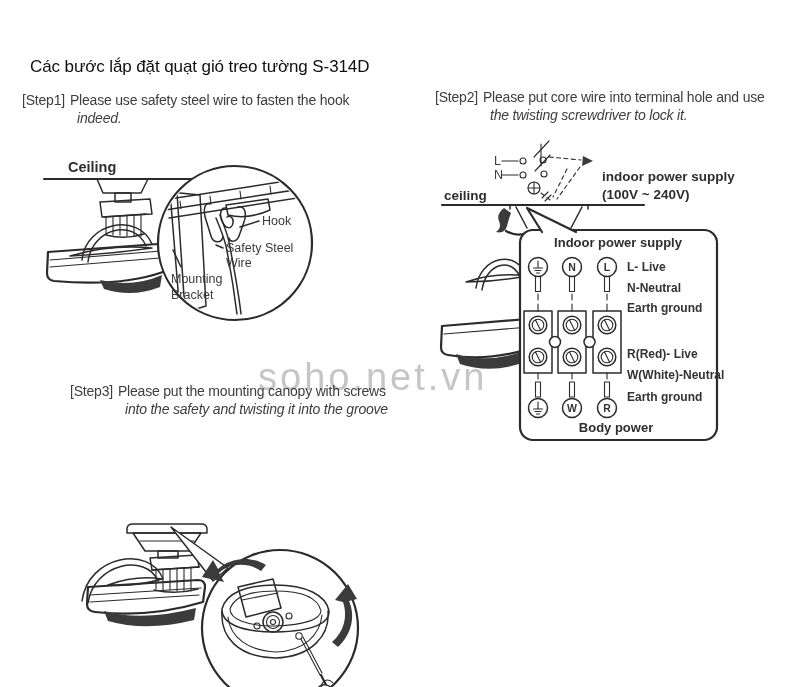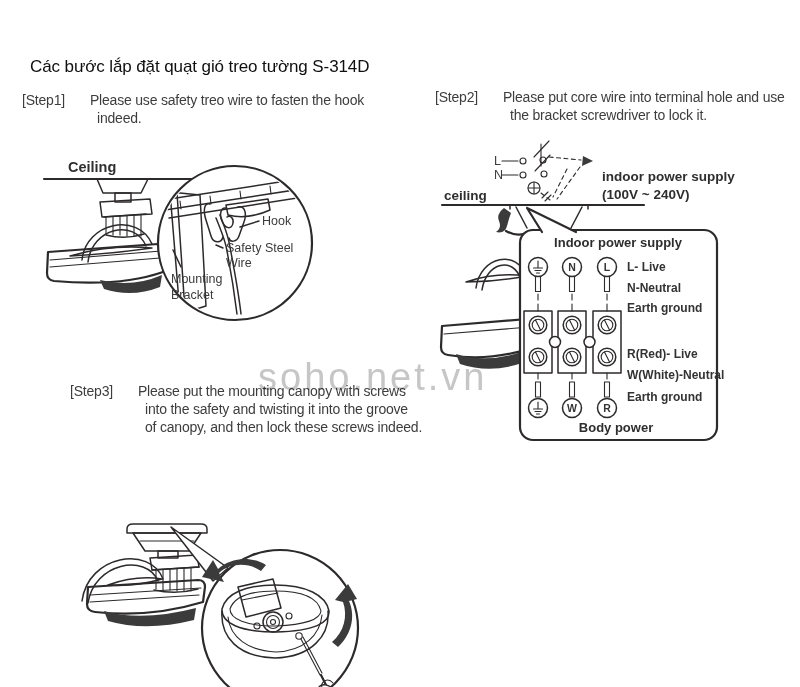--- a/index.html
+++ b/index.html
@@ -1,22 +1,22 @@
 <!DOCTYPE html>
 <html><head>
 <meta charset="utf-8">
 <style>
   html,body{margin:0;padding:0;background:#fff;}
   .page{position:relative;width:800px;height:687px;background:#fff;overflow:hidden;
         font-family:"Liberation Sans",sans-serif;margin-top:38px;}
   .title{position:absolute;left:30px;top:19px;font-size:17px;letter-spacing:-0.1px;color:#0f0f0f;}
-  .step{position:absolute;display:flex;font-size:14px;color:#3d3d3d;line-height:18px;letter-spacing:-0.2px;gap:20px;}
+  .step{position:absolute;display:flex;font-size:14px;color:#3d3d3d;line-height:18px;letter-spacing:-0.2px;}
   .step .tag{white-space:nowrap;margin-right:5px;}
   .sline{display:block;white-space:nowrap;}
-  .sline.indent{padding-left:7px;}
+  .sline.indent{padding-left:7px;font-style:italic;}
   .watermark{position:absolute;left:258px;top:318px;font-size:38px;letter-spacing:3px;
              color:#c6c6c6;mix-blend-mode:multiply;z-index:30;font-family:Liberation Sans, sans-serif;}
   svg{position:absolute;overflow:visible;}
   .ln{stroke:#2d2a2b;fill:none;stroke-width:1.5;stroke-linecap:round;stroke-linejoin:round;}
   .lnw{stroke-width:2.2;}
   .thin{stroke-width:1.1;}
   .dk{fill:#3b3b3b;stroke:none;}
   .wfill{fill:#fff;}
   .dash{stroke-dasharray:4 3.5;}
   text{font-family:"Liberation Sans",sans-serif;fill:#3b3b3b;}
@@ -29,39 +29,38 @@
 </head>
 <body>
 
 <div class="page">
 
   <div class="title">Các bước lắp đặt quạt gió treo tường S-314D</div>
 
   <div class="step" style="left:22px;top:53px;">
     <span class="tag">[Step1]</span>
     <span>
-      <span class="sline">Please use safety treo wire to fasten the hook</span>
+      <span class="sline">Please use safety steel wire to fasten the hook</span>
       <span class="sline indent">indeed.</span>
     </span>
   </div>
 
   <div class="step" style="left:435px;top:50px;">
     <span class="tag">[Step2]</span>
     <span>
       <span class="sline">Please put core wire into terminal hole and use</span>
-      <span class="sline indent">the bracket screwdriver to lock it.</span>
+      <span class="sline indent">the twisting screwdriver to lock it.</span>
     </span>
   </div>
 
   <div class="step" style="left:70px;top:344px;">
     <span class="tag">[Step3]</span>
     <span>
       <span class="sline">Please put the mounting canopy with screws</span>
       <span class="sline indent">into the safety and twisting it into the groove</span>
-      <span class="sline indent">of canopy, and then lock these screws indeed.</span>
     </span>
   </div>
 
   <svg style="left:40px;top:110px;" width="300" height="185" viewBox="0 0 300 185">
     <path class="ln lnw" d="M4,31 H152"></path>
     <text x="28" y="24" class="blab" style="font-size:14.5px">Ceiling</text>
 
     <g>
       <path class="ln" d="M57,31 L108,31 L101,45 L63,45 Z"></path>
       <path class="ln" d="M75,45 h16 v9 h-16 Z"></path>

